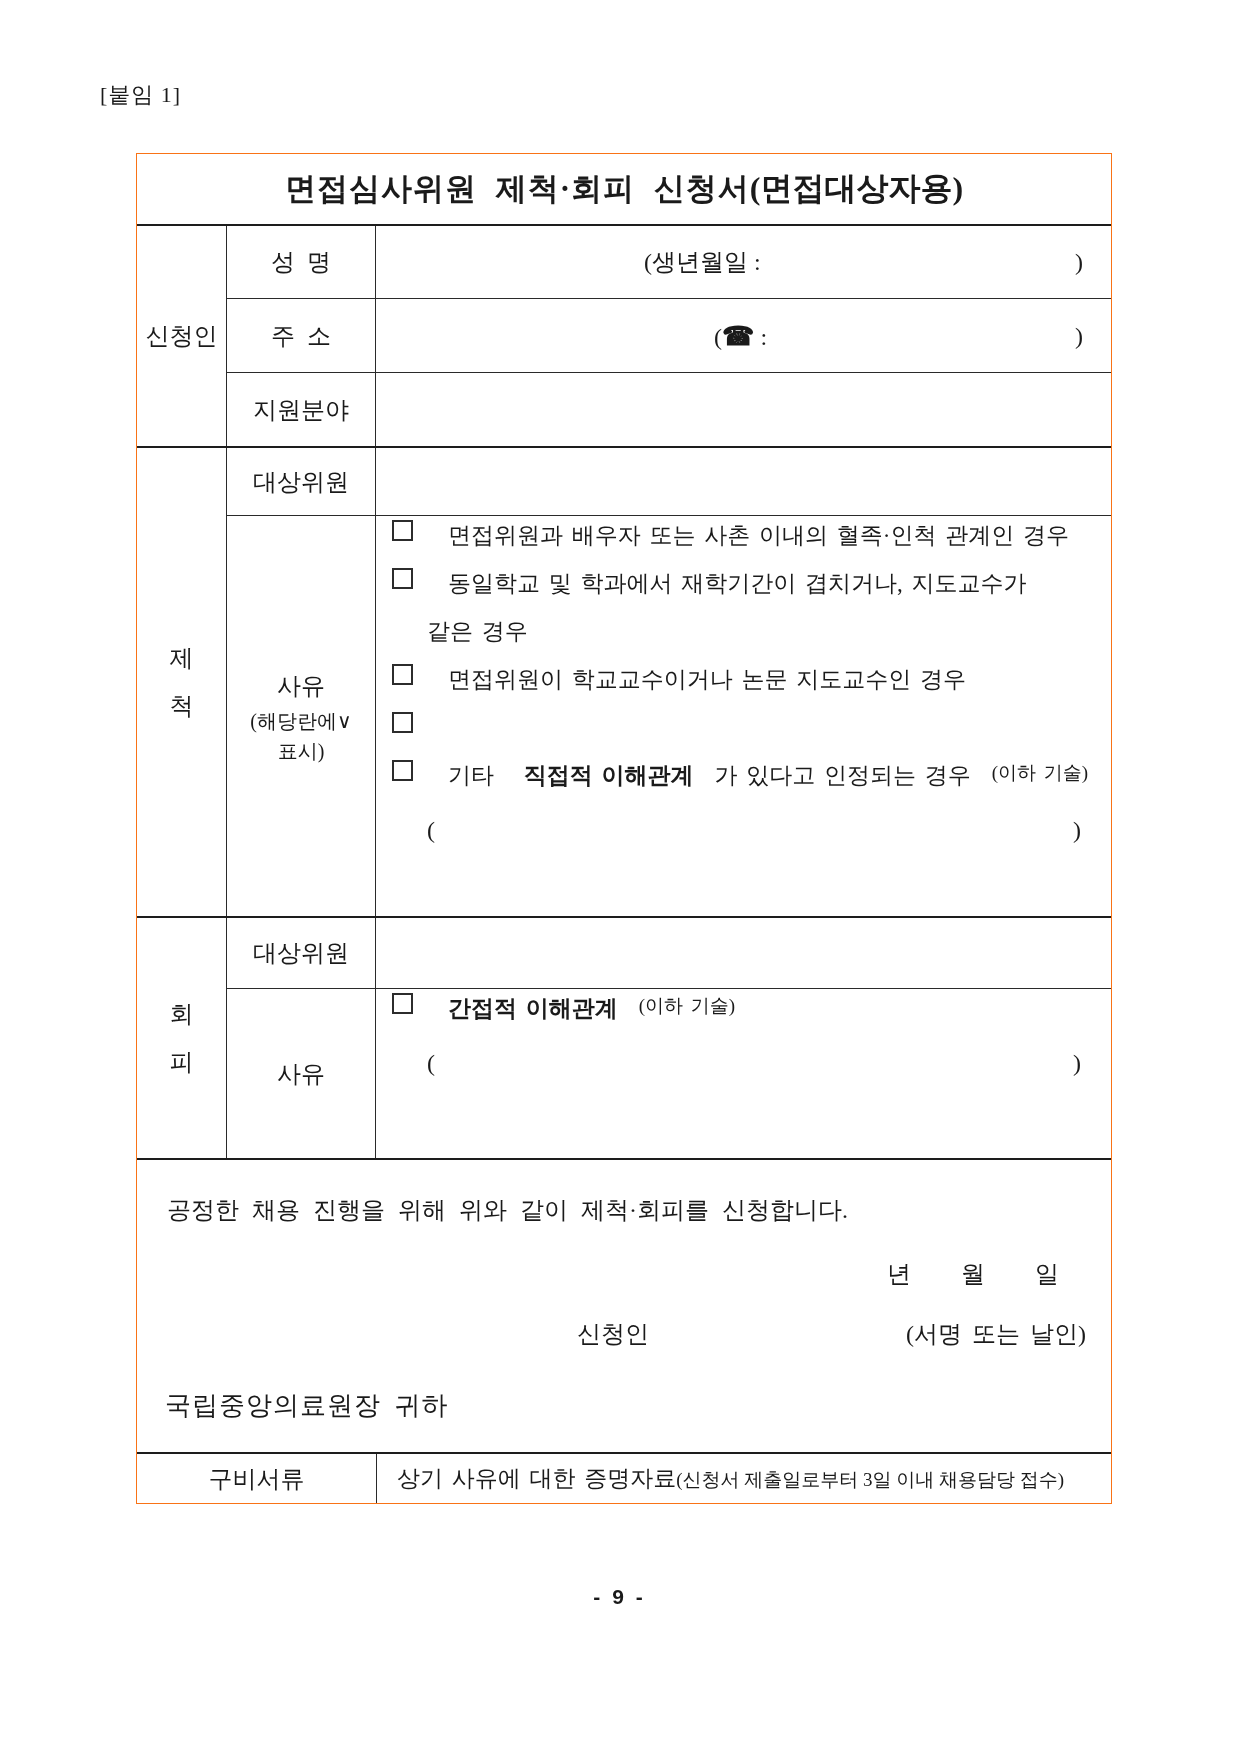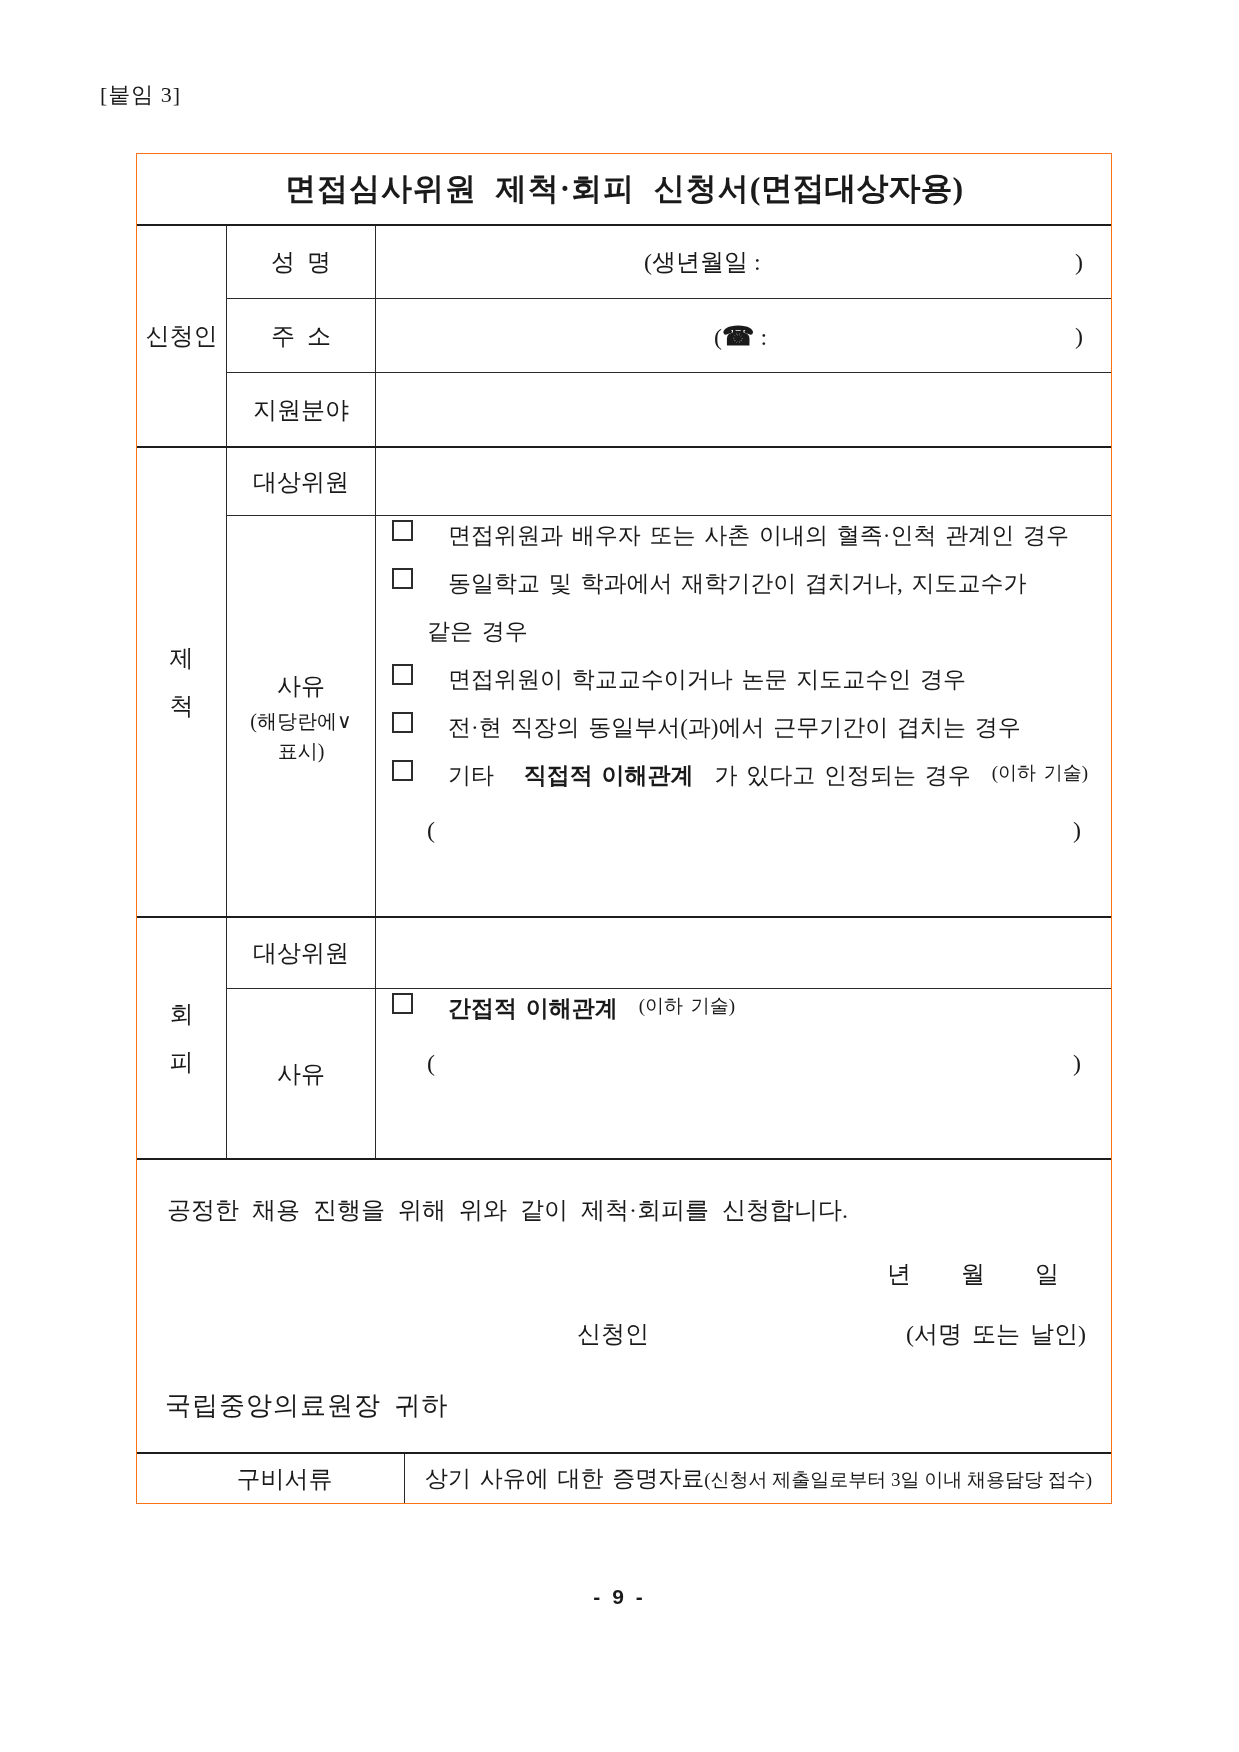--- a/index.html
+++ b/index.html
@@ -63,40 +63,40 @@
   .fill-line .open { margin-left: 35px; }
   .fill-line .close { margin-left: auto; margin-right: 20px; }
   .statement-section { position: relative; height: 294px; }
   .statement-text { position: absolute; left: 30px; top: 34px; font-size: 24px; word-spacing: 7px; }
   .date-line { position: absolute; right: 52px; top: 98px; font-size: 24px; display: flex; }
   .date-line span { margin-left: 50px; }
   .signer-line { position: absolute; left: 0; right: 0; top: 158px; height: 36px; font-size: 24px; }
   .signer-name { position: absolute; left: 440px; word-spacing: 4px; }
   .signer-note { position: absolute; right: 25px; word-spacing: 4px; }
   .addressee { position: absolute; left: 28px; top: 228px; font-size: 26px; word-spacing: 6px; letter-spacing: 1px; }
-  .docs-row { flex: 1; display: flex; margin-left: 28px; }
+  .docs-row { flex: 1; display: flex; }
   .docs-label {
     width: 240px; flex: 0 0 240px; border-right: 1px solid #2a2a2a;
     display: flex; align-items: center; justify-content: center; font-size: 24px;
   }
   .docs-content { flex: 1; display: flex; align-items: center; padding-left: 20px; }
   .docs-content .main { font-size: 23px; word-spacing: 3px; }
   .docs-content .note { font-size: 19px; }
   .page-number {
     position: absolute; left: 0; right: 0; top: 1585px;
     text-align: center; font-size: 21px; font-weight: bold;
     font-family: "Liberation Sans", "DejaVu Sans", sans-serif; letter-spacing: 3px;
   }
 </style>
 </head>
 <body>
 
 <div class="page">
 
-  <div class="attachment-label">[붙임 3]</div>
+  <div class="attachment-label">[붙임 1]</div>
 
   <div class="form-table">
 
     <div class="title-row">
       <span class="title-main">면접심사위원 제척·회피 신청서</span>
         <span class="title-suffix">(면접대상자용)</span>
     </div>
 
     <div class="section sec-border" style="height:222px;">
       <div class="col1">
@@ -151,21 +151,20 @@
             </div>
             <div class="cb-line cb-cont">
               <span>같은 경우</span>
             </div>
             <div class="cb-line">
               <span class="cb-box"></span>
               <span>면접위원이 학교교수이거나 논문 지도교수인 경우</span>
             </div>
             <div class="cb-line">
               <span class="cb-box"></span>
-              <span>전·현 직장의 동일부서(과)에서 근무기간이 겹치는 경우</span>
             </div>
             <div class="cb-line">
               <span class="cb-box"></span>
               <span>기타 </span><span class="cb-bold">직접적 이해관계</span><span>가 있다고 인정되는 경우</span><span class="cb-note">(이하 기술)</span>
             </div>
             <div class="fill-line">
               <span class="open">(</span>
               <span class="close">)</span>
             </div>
           </div>

